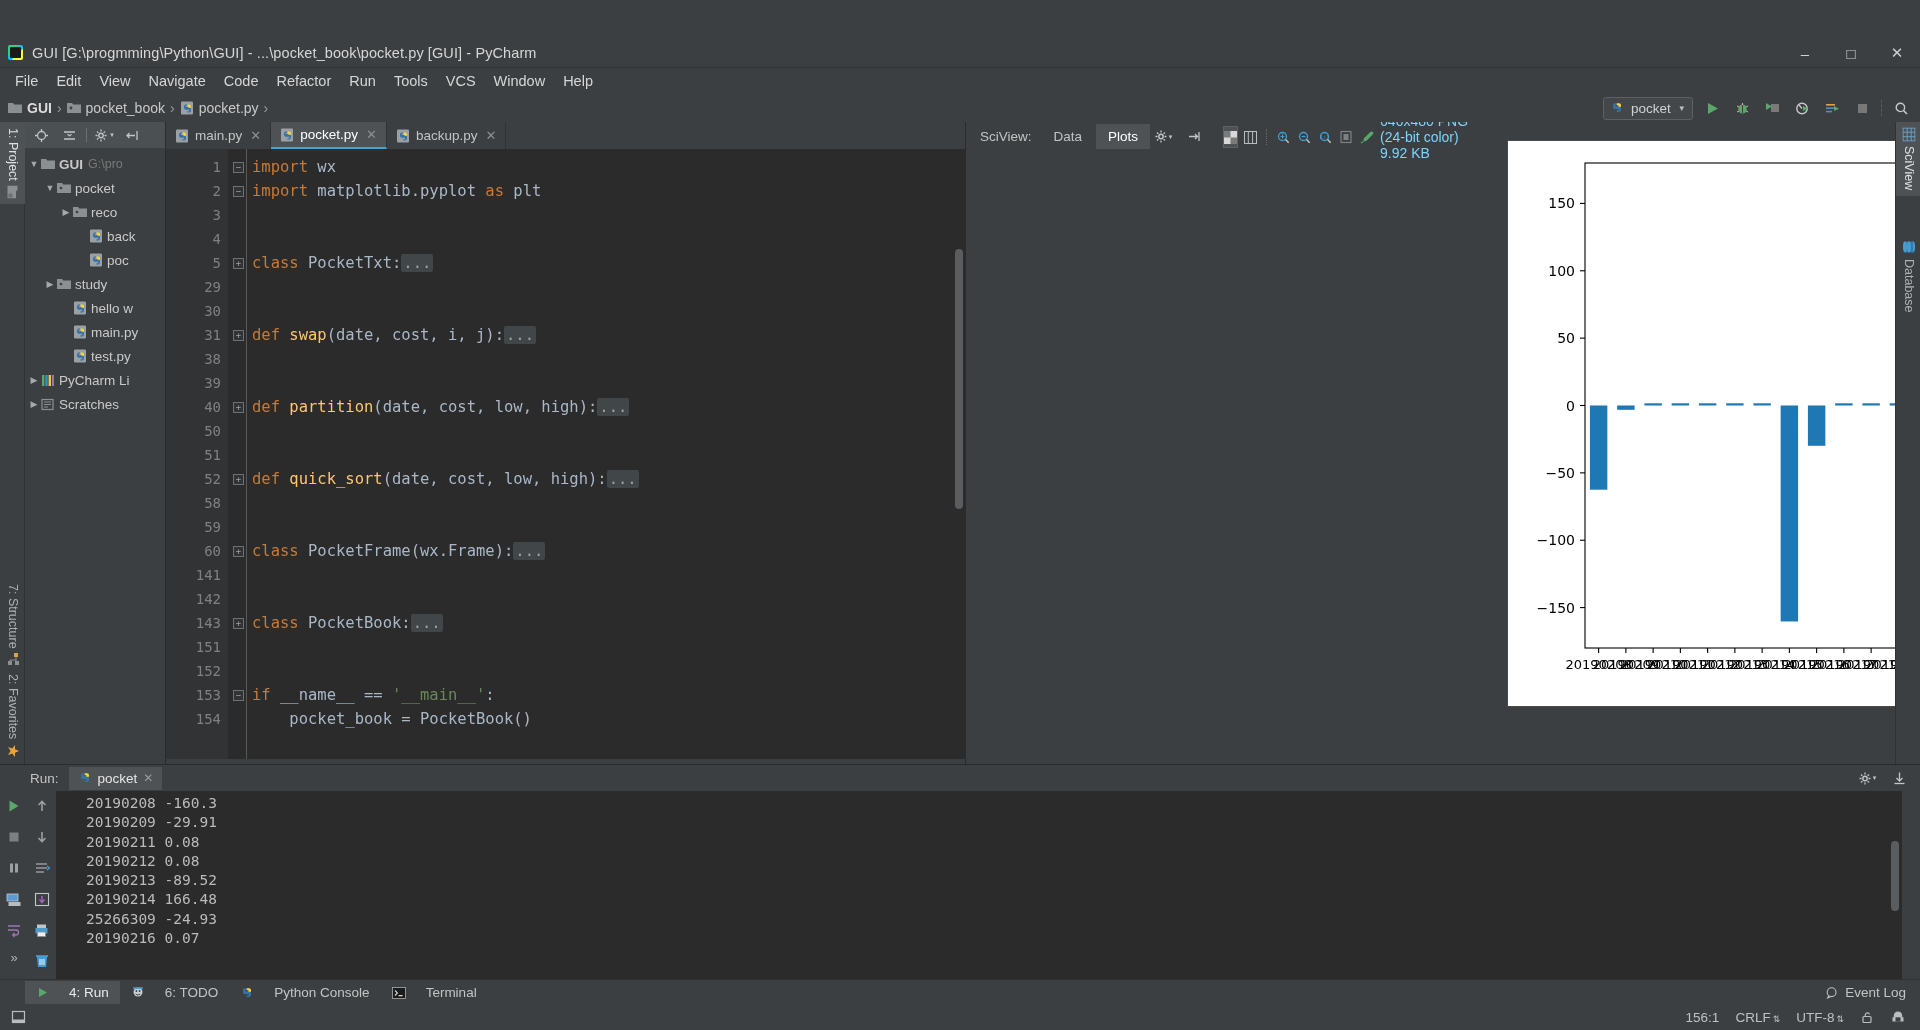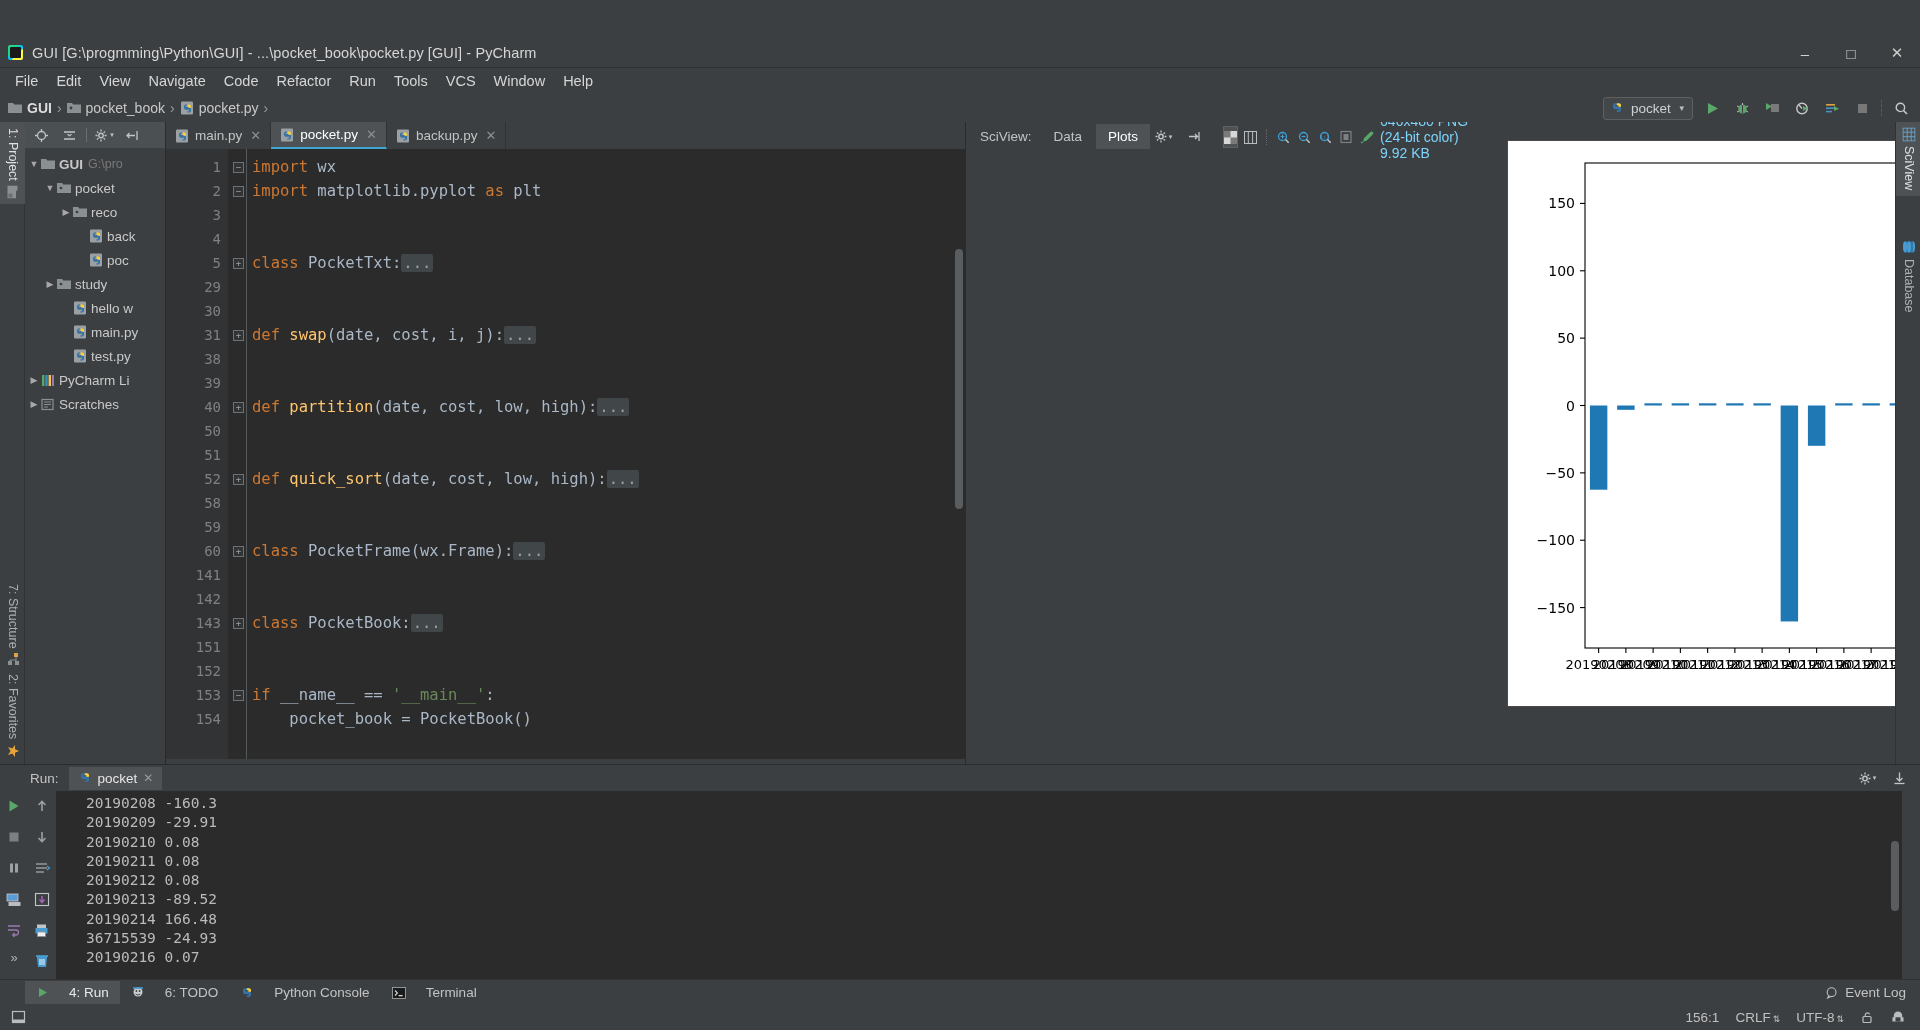--- a/index.html
+++ b/index.html
@@ -886,26 +886,25 @@
               <path d="M3 4h10l-1 10H4z" fill="#4a9cd0"></path>
               <rect x="2" y="2.2" width="12" height="1.8" fill="#4a9cd0"></rect>
               <path d="M6 6v6M8 6v6M10 6v6" stroke="#ffffff" stroke-width="0.9"></path>
             </svg>
           </span>
       </div>
       <div class="console">
         <div id="console-lines">
             <div class="console-line">20190208 -160.3</div>
             <div class="console-line">20190209 -29.91</div>
-            <div class="console-line">20190210 0.08</div>
             <div class="console-line">20190211 0.08</div>
             <div class="console-line">20190212 0.08</div>
             <div class="console-line">20190213 -89.52</div>
             <div class="console-line">20190214 166.48</div>
-            <div class="console-line">36715539 -24.93</div>
+            <div class="console-line">25266309 -24.93</div>
             <div class="console-line">20190216 0.07</div>
           </div>
         <div class="console-scroll"></div>
       </div>
       <div class="run-right-strip"></div>
     </div>
   </div>
 
   <div class="bottombar">
     <div class="bb-item active">

